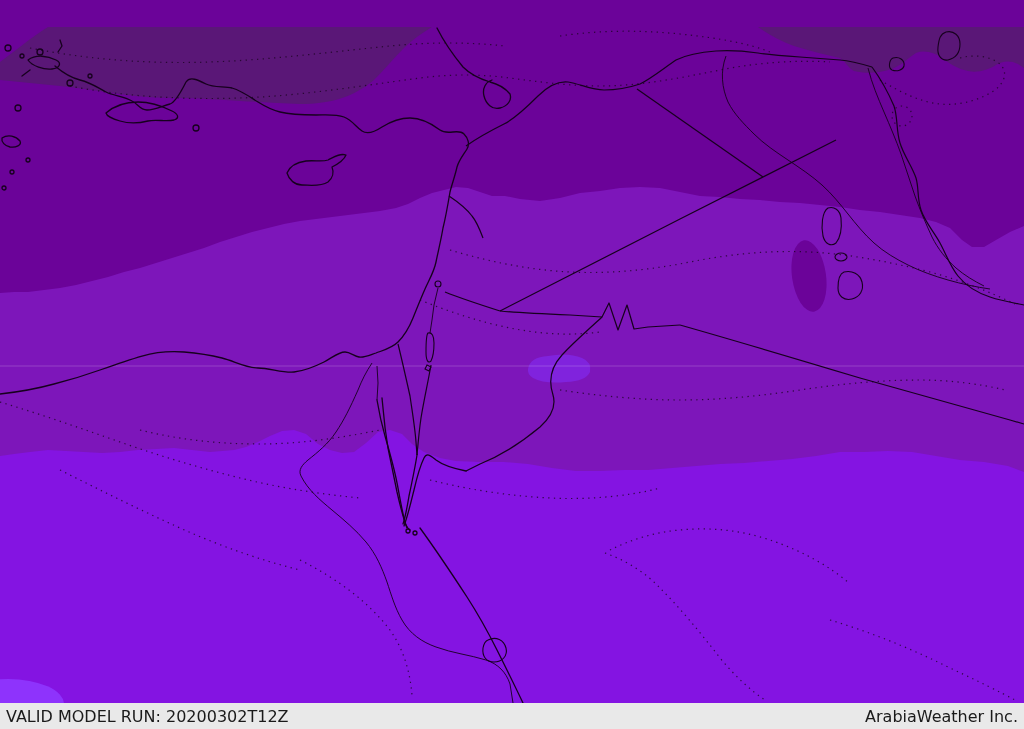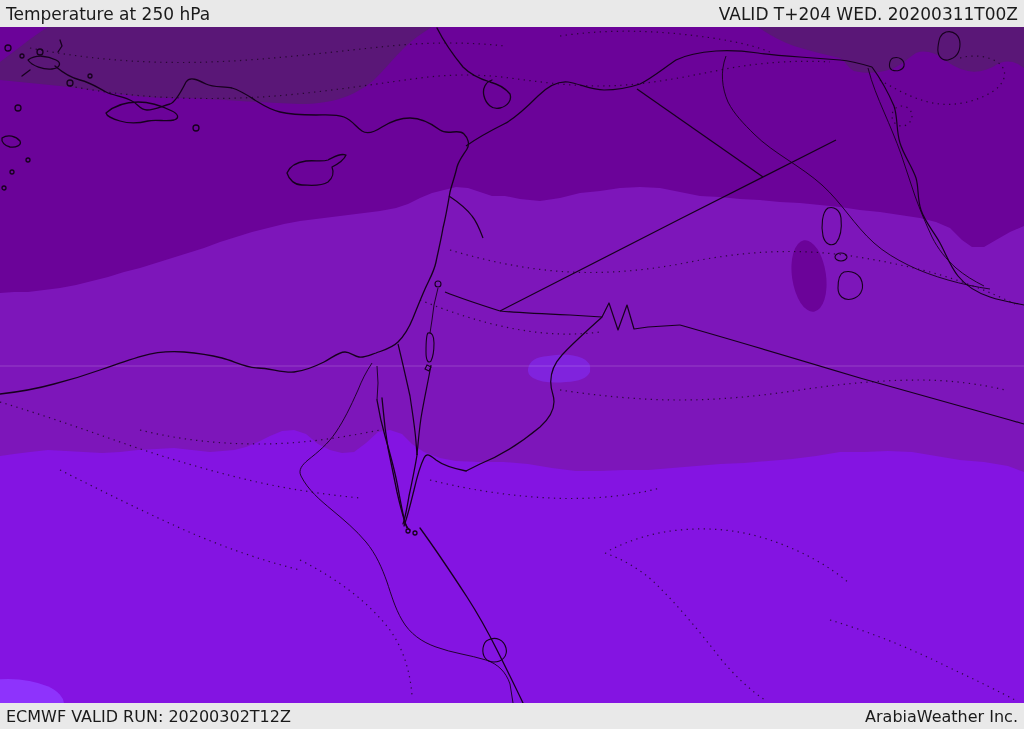--- a/index.html
+++ b/index.html
@@ -23,24 +23,20 @@
   .river{fill:none;stroke:var(--border-line);stroke-width:1;opacity:.9;}
   .lake{fill:none;stroke:var(--border-line);stroke-width:1.1;}
   .dotted{fill:none;stroke:var(--dotted-line);stroke-width:1.2;stroke-dasharray:1.3 4.4;opacity:.8;}
   .latline{stroke:var(--grid-line);stroke-width:1;opacity:.18;}
 </style>
 </head>
 <body>
 
 <div class="screen">
 
-  <div class="bar top">
-    <span>Temperature at 250 hPa</span>
-    <span>VALID T+204 WED. 20200311T00Z</span>
-  </div>
 
   <svg class="map" width="1024" height="729" viewBox="0 0 1024 729">
     <defs>
       <clipPath id="maparea">
           <rect x="0" y="27" width="1024" height="676"></rect>
         </clipPath>
     </defs>
 
     <g clip-path="url(#maparea)">
 
@@ -177,17 +173,17 @@
         <ellipse class="lake" cx="841" cy="257" rx="6" ry="4"></ellipse>
         <path class="lake" d="M844,272 C852,270 860,274 862,282 C864,290 860,297 852,299 C844,301 838,296 838,288 C838,280 839,274 844,272 Z"></path>
         <path class="lake" d="M946,32 C954,30 960,36 960,44 C960,52 956,58 948,60 C941,61 937,55 938,47 C939,39 940,34 946,32 Z"></path>
         <path class="lake" d="M893,58 C899,56 905,60 904,66 C903,70 897,72 892,70 C888,68 889,60 893,58 Z"></path>
       </g>
 
     </g>
   </svg>
 
   <div class="bar bottom">
-    <span>ECMWF VALID RUN: 20200302T12Z</span>
+    <span>VALID MODEL RUN: 20200302T12Z</span>
     <span>ArabiaWeather Inc.</span>
   </div>
 
 </div>
 
 </body></html>

